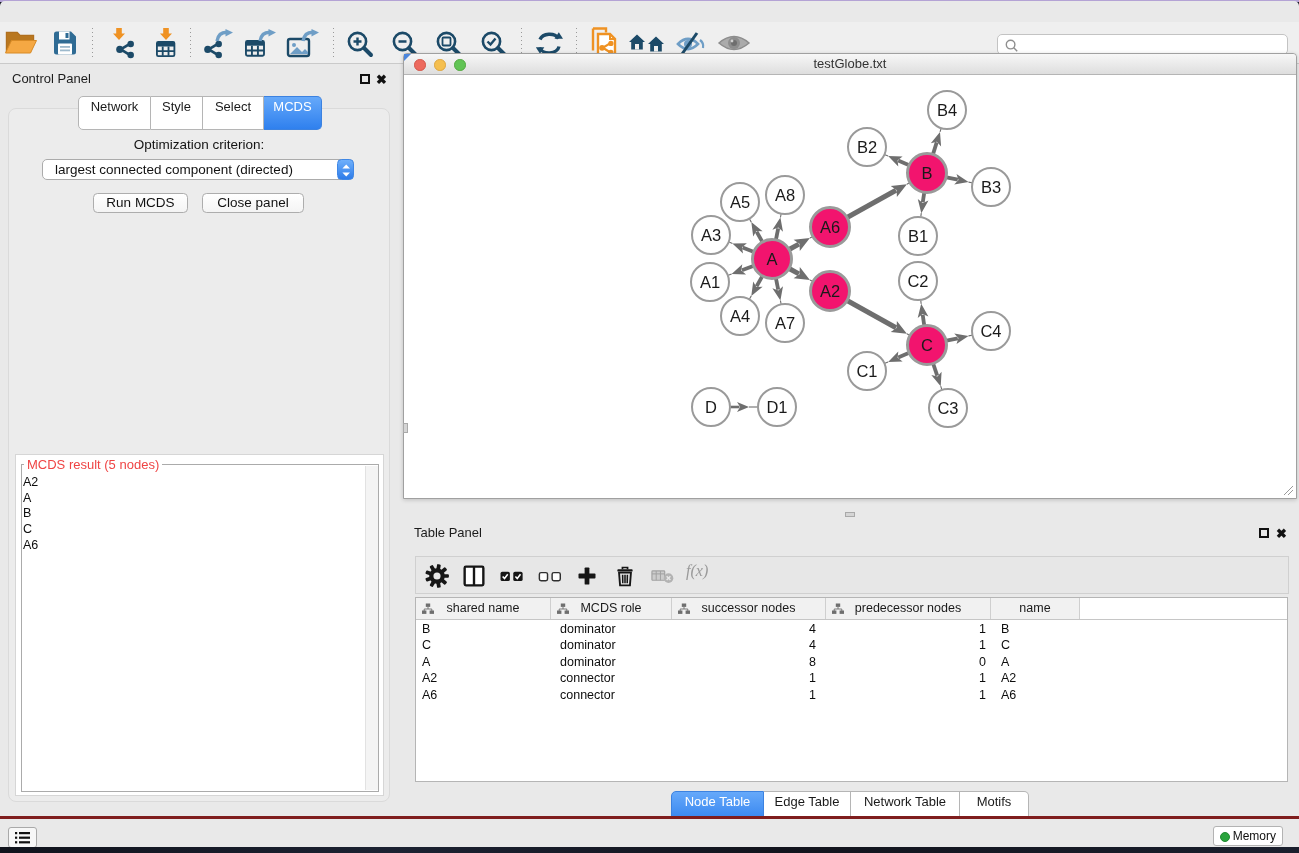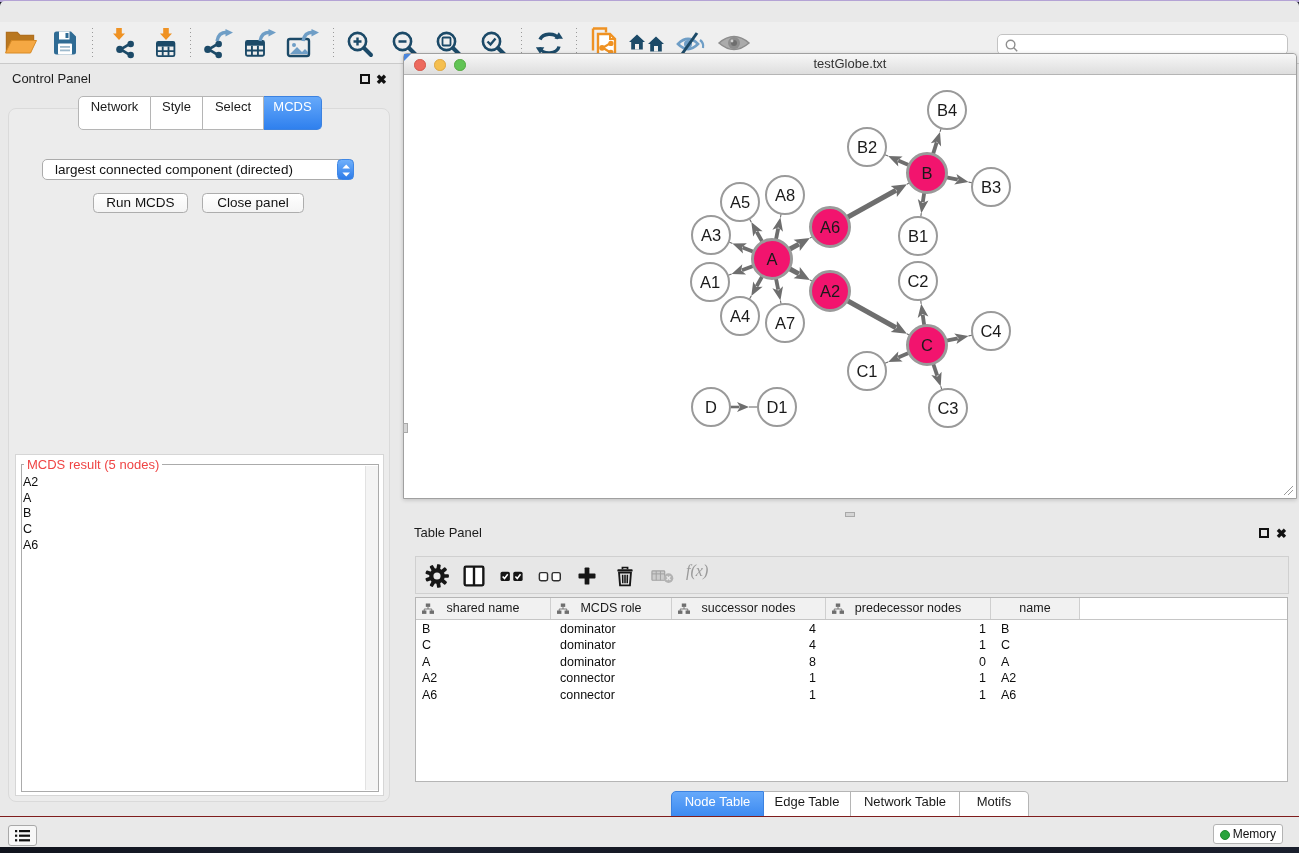--- a/index.html
+++ b/index.html
@@ -25,21 +25,21 @@
   .optlabel{z-index:2;left:8px;top:136px;width:382px;text-align:center;font-size:13.5px;color:#141414}
 .select{z-index:2;left:42px;top:158px;width:312px;height:21px;background:#fff;border:1px solid #ababab;border-radius:5px;font-size:13.5px;color:#121212;line-height:19px;padding-left:12px}
 .stepper{z-index:3;left:337px;top:158px;width:17px;height:21px;background:linear-gradient(#6fb0fb,#2e7ce9);border-radius:4.5px;border:1px solid #3f87e6}
 .btn{z-index:2;height:20px;background:linear-gradient(#ffffff,#f4f4f4);border:1px solid #adadad;border-radius:4.5px;font-size:13.5px;color:#121212;text-align:center;line-height:18px}
 .result{z-index:2;left:15px;top:453px;width:369px;height:342px;background:#fff;border:1px solid #d6d6d6}
 .fieldset{left:5px;top:9px;width:358px;height:328px;border:1px solid #ababab}
 .legend{left:2px;top:-8px;background:#fff;font-size:13px;color:#ef4444;padding:0 3px}
 .mlist{left:2px;top:10px;font-size:12.5px;color:#0d0d0d;line-height:15.7px}
 .mscroll{left:343px;top:2px;width:13px;height:324px;background:#f4f4f4;border-left:1px solid #e2e2e2}
 
-.statusbar{left:0;top:815px;width:1299px;height:32px;background:#e9e9e9;border-top:1px solid #7f1d1d}
+.statusbar{left:0;top:815px;width:1299px;height:32px;background:#e9e9e9;border-top:3px solid #7f1d1d}
 .listbtn{left:8px;top:8px;width:29px;height:21px;background:#f7f7f7;border:1px solid #a9a9a9;border-radius:3px}
 .membtn{left:1213px;top:7px;width:70px;height:20px;background:#fff;border:1px solid #b3b3b3;border-radius:3px;font-size:12px;color:#111;line-height:18px;text-align:right;padding-right:6px}
 .memdot{left:6px;top:4.5px;width:10px;height:10px;border-radius:50%;background:#28a33c;border:1px solid #1f8a30}
 
 .netwin{left:403px;top:52px;width:894px;height:446px;background:#fff;border:1px solid #a0a0a0;border-radius:4px 4px 0 0;box-shadow:0 1px 4px rgba(0,0,0,.18)}
 .net-titlebar{left:0;top:0;width:892px;height:21px;background:linear-gradient(#f7f7f7,#dedede);border-bottom:1px solid #b5b5b5;border-radius:4px 4px 0 0}
 .nlight{border-radius:50%;width:11.5px;height:11.5px;top:5px}
 .graphwrap{left:0;top:22px;width:892px;height:423px;overflow:hidden}
 
 .tp-title{left:414px;top:524px;font-size:13px;color:#1c1c1c}
@@ -205,20 +205,21 @@
   <div class="abs cp-title">Control Panel</div>
   <div class="abs sq-btn" style="left:360px;top:73px"></div>
   <div class="abs xmark" style="left:376px;top:71px">✖</div>
   <div class="abs tabs" style="left:78px">
     <div class="tab first" style="width:73px">Network</div>
     <div class="tab" style="width:52px">Style</div>
     <div class="tab" style="width:61px">Select</div>
     <div class="tab last sel" style="width:58px">MCDS</div>
   </div>
   <div class="abs cp-box"></div>
+  <div class="abs optlabel">Optimization criterion:</div>
   <div class="abs select">largest connected component (directed)</div>
   <div class="abs stepper"><svg width="17" height="21" viewBox="0 0 17 21">
         <polygon points="8.2,4.6 12,8.6 4.4,8.6" fill="#fff"></polygon>
         <polygon points="4.4,12.4 12,12.4 8.2,16.4" fill="#fff"></polygon>
       </svg></div>
   <div class="abs btn" style="left:93px;top:192px;width:95px">Run MCDS</div>
   <div class="abs btn" style="left:202px;top:192px;width:102px">Close panel</div>
   <div class="abs result">
     <div class="abs fieldset">
         <div class="abs legend">MCDS result (5 nodes)</div>

